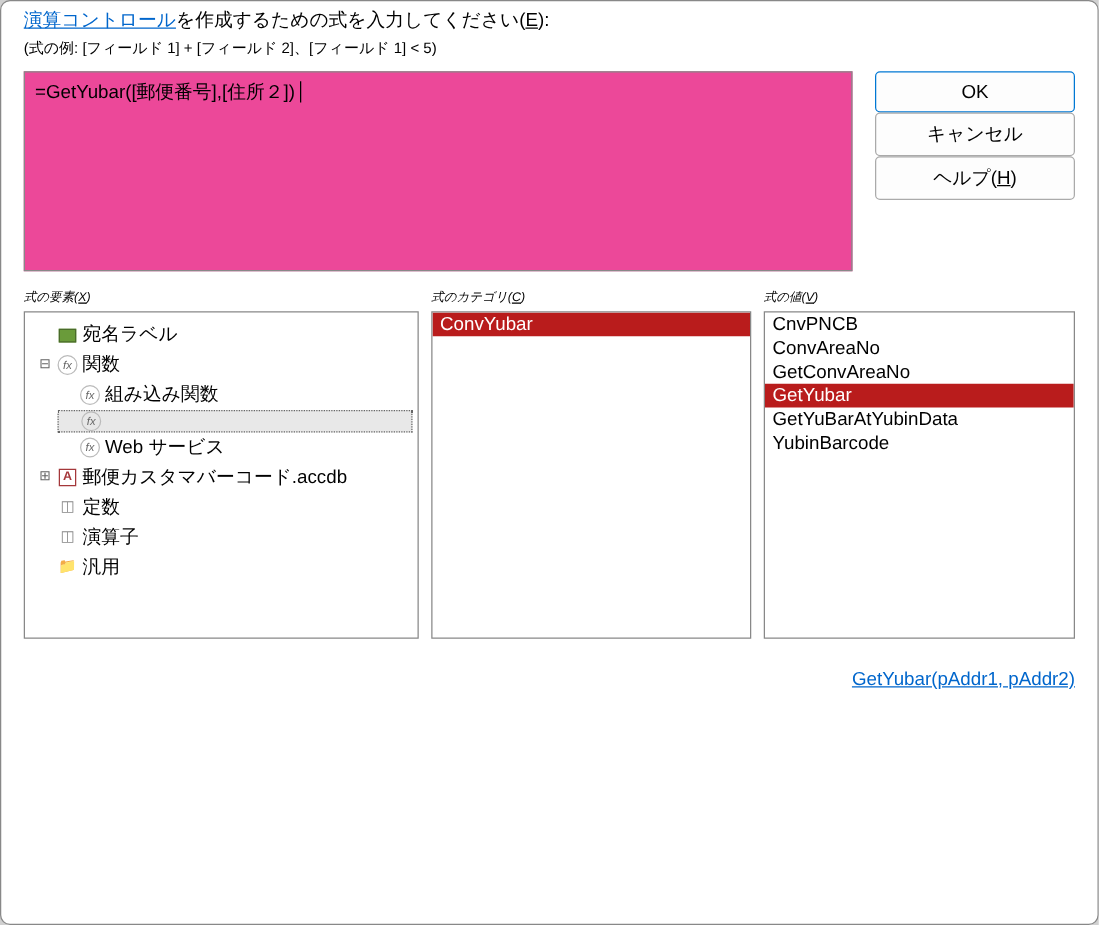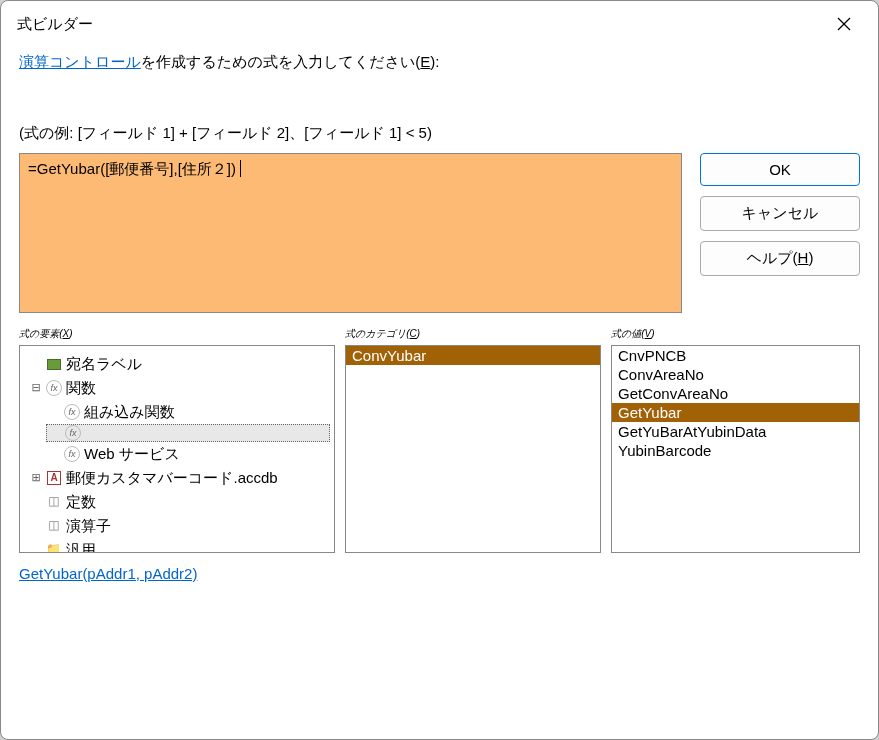--- a/index.html
+++ b/index.html
@@ -5,34 +5,34 @@
 * { box-sizing: border-box; margin: 0; padding: 0; }
 body { font-family: "Yu Gothic UI", "Meiryo", sans-serif; font-size: 14px; background: #d0d0d0; }
 .window { width: 879px; height: 740px; background: #fff; border: 1px solid #888; border-radius: 8px; overflow: hidden; display: flex; flex-direction: column; }
 .titlebar { display: flex; align-items: center; justify-content: space-between; padding: 8px 14px 8px 16px; }
 .titlebar .title { font-size: 15px; }
 .titlebar .close { width: 40px; height: 30px; display: flex; align-items: center; justify-content: center; cursor: pointer; }
 .titlebar .close svg { width: 14px; height: 14px; }
 .content { padding: 6px 18px 18px 18px; flex: 1; display: flex; flex-direction: column; }
 .instructions { margin-bottom: 4px; font-size: 15px; }
 .instructions a { color: #0066cc; text-decoration: underline; }
-.example { margin-bottom: 10px; font-size: 15px; margin-top: 48px; }
+.example { margin-bottom: 10px; font-size: 12px; }
 .top-row { display: flex; gap: 18px; margin-bottom: 14px; }
-.expr-box { flex: 1; border: 1px solid #888; padding: 6px 8px; height: 160px; background: #fdba74; font-size: 15px; }
+.expr-box { flex: 1; border: 1px solid #888; padding: 6px 8px; height: 160px; background: #ec4899; font-size: 15px; }
 .expr-box .cursor { border-right: 1px solid #000; animation: blink 1s step-end infinite; }
 @keyframes blink { 50% { border-color: transparent; } }
-.button-col { display: flex; flex-direction: column; gap: 10px; width: 160px; }
+.button-col { display: flex; flex-direction: column; width: 160px; }
 .btn { border: 1px solid #aaa; background: #fdfdfd; border-radius: 4px; padding: 7px 0; text-align: center; cursor: pointer; font-size: 15px; }
 .btn.primary { border: 1px solid #0078d4; color: #000; }
 .labels-row { display: flex; gap: 10px; margin-bottom: 4px; }
 .label-elem { font-size: 10px; font-style: italic; }
 .label-elem.c1 { width: 316px; }
 .label-elem.c2 { width: 256px; }
 .label-elem.c3 { flex: 1; }
-.panels-row { display: flex; gap: 10px; height: 208px; }
+.panels-row { display: flex; gap: 10px; height: 262px; }
 .panel { border: 1px solid #888; background: #fff; overflow: auto; }
 .panel.c1 { width: 316px; }
 .panel.c2 { width: 256px; }
 .panel.c3 { flex: 1; }
 .tree { padding: 6px 4px; font-size: 15px; line-height: 1.6; }
 .tree ul { list-style: none; padding-left: 18px; }
 .tree > ul { padding-left: 4px; }
 .tree li { white-space: nowrap; }
 .tree .row { display: flex; align-items: center; gap: 4px; padding: 0 2px; }
 .tree .toggle { width: 12px; display: inline-block; text-align: center; color: #666; cursor: pointer; font-size: 11px; }
@@ -42,38 +42,29 @@
 .icon-fx { }
 .icon-fx::before { content:"fx"; font-size:9px; font-style:italic; color:#666; border:1px solid #bbb; border-radius:50%; width:14px; height:14px; display:inline-flex; align-items:center; justify-content:center; line-height:1; }
 .icon-db { }
 .icon-db::before { content:"A"; font-size:10px; font-weight:bold; color:#a4373a; border:1px solid #a4373a; width:12px; height:12px; display:inline-flex; align-items:center; justify-content:center; background:#fff; }
 .icon-const::before { content:"◫"; font-size:12px; color:#888; }
 .icon-op::before { content:"◫"; font-size:12px; color:#888; }
 .icon-gen { }
 .icon-gen::before { content:"📁"; font-size:12px; }
 .list { font-size: 15px; }
 .list-item { padding: 1px 6px; cursor: pointer; white-space: nowrap; }
-.list-item.selected { background: #a16207; color: #fff; }
-.footer { margin-top: 12px; }
+.list-item.selected { background: #b91c1c; color: #fff; }
+.footer { margin-top: 24px; text-align: right; }
 .footer a { color: #0066cc; text-decoration: underline; font-size: 15px; }
 u.accesskey { text-decoration: underline; }
 </style>
 </head>
 <body>
 
 <div class="window">
-  <div class="titlebar">
-    <div class="title">式ビルダー</div>
-    <div class="close">
-      <svg viewBox="0 0 14 14">
-          <line x1="1" y1="1" x2="13" y2="13" stroke="#000" stroke-width="1.2"></line>
-          <line x1="13" y1="1" x2="1" y2="13" stroke="#000" stroke-width="1.2"></line>
-        </svg>
-    </div>
-  </div>
 
   <div class="content">
     <div class="instructions">
       <a href="#">演算コントロール</a><span>を作成するための式を入力してください(</span><u class="accesskey">E</u><span>):</span>
     </div>
     <div class="example">(式の例: [フィールド 1] + [フィールド 2]、[フィールド 1] &lt; 5)</div>
 
     <div class="top-row">
       <div class="expr-box">
         <span>=GetYubar([郵便番号],[住所２])</span><span class="cursor">&nbsp;</span>

